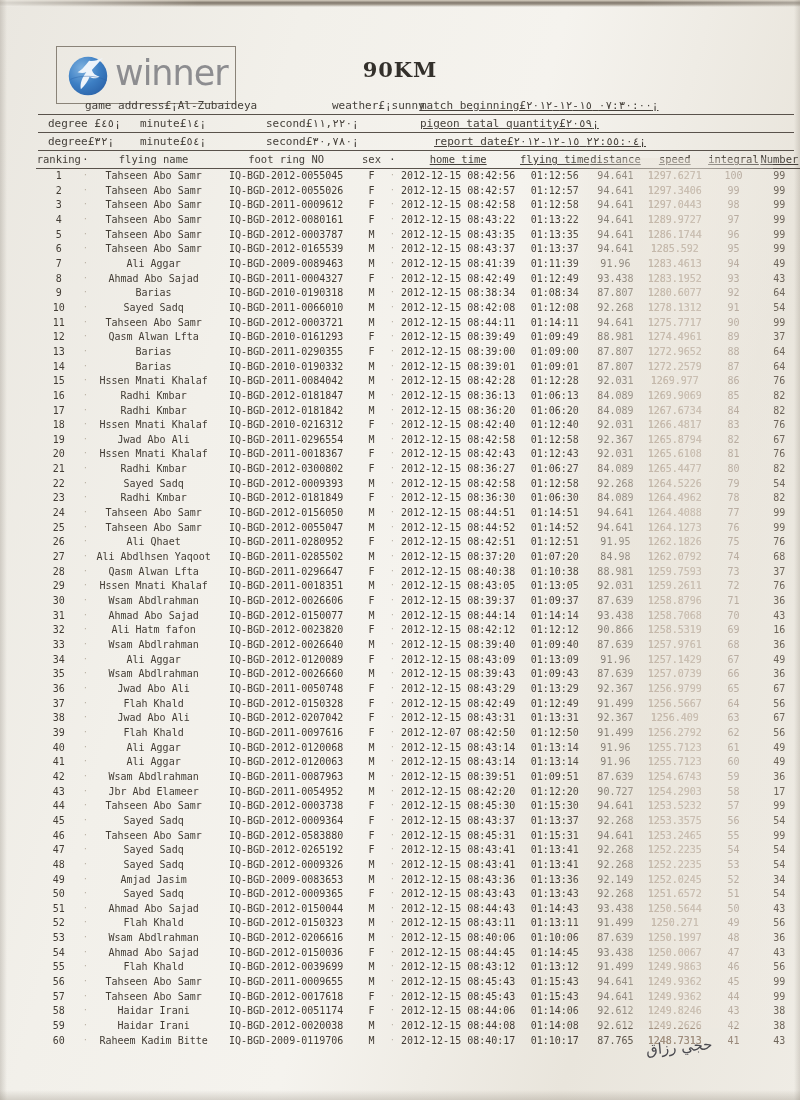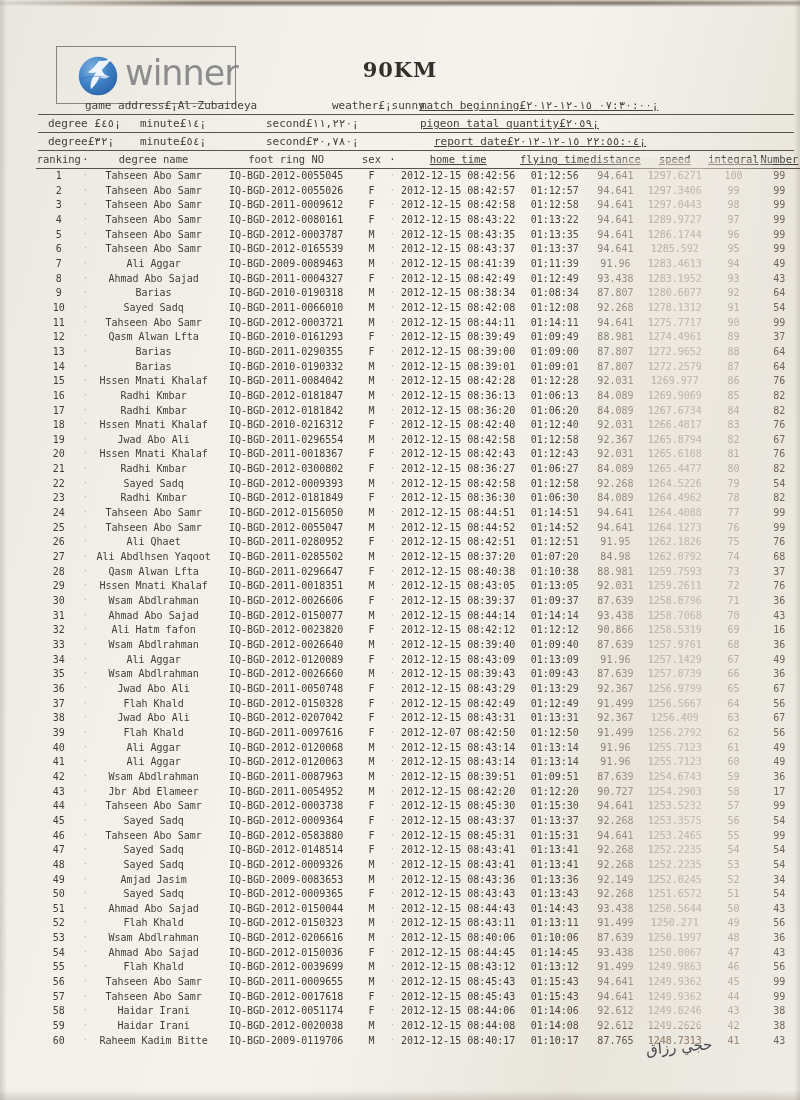--- a/index.html
+++ b/index.html
@@ -18,21 +18,21 @@
     background:linear-gradient(to right,rgba(100,90,78,.22),rgba(100,90,78,0));}
   .scan-right{position:absolute;right:0;top:0;bottom:0;width:6px;pointer-events:none;
     background:linear-gradient(to left,rgba(110,100,86,.20),rgba(110,100,86,0));}
   .scan-bottom{position:absolute;bottom:0;left:0;right:0;height:10px;pointer-events:none;
     background:linear-gradient(to top,rgba(120,110,95,.25),rgba(120,110,95,0));}
   .gloss{position:absolute;top:158px;left:558px;width:215px;height:870px;pointer-events:none;
     background:linear-gradient(to right,rgba(236,231,222,0) 0%,rgba(233,227,216,.45) 35%,rgba(238,233,224,.55) 65%,rgba(240,236,229,.2) 100%);}
 
   
   .logo-box{position:absolute;left:56px;top:46px;width:180px;height:58px;
-    border:1px solid #8a8378;display:flex;align-items:center;padding-left:19px;box-sizing:border-box;}
+    border:1px solid #8a8378;display:flex;align-items:center;padding-left:9px;box-sizing:border-box;}
   .logo-globe{width:44px;height:44px;flex:0 0 auto;}
   .logo-text{font-family:"DejaVu Sans","Liberation Sans",sans-serif;font-size:35px;line-height:1;
     color:#8d8d90;letter-spacing:-1px;margin-left:5px;margin-top:-3px;}
 
   .title{position:absolute;top:57px;left:0;right:0;text-align:center;
     font-family:"DejaVu Serif","Liberation Serif",serif;font-size:21px;font-weight:bold;
     color:#33302b;letter-spacing:1px;}
 
   
   .info{position:absolute;top:97px;left:38px;width:756px;font-size:11px;color:#45403a;}
@@ -107,21 +107,21 @@
       <span class="p-sec2">second£٣٠,٧٨٠¡</span>
       <span class="p-report u">report date£٢٢:٥٥:٠٤ ١٥-١٢-٢٠١٢¡</span>
     </div>
   </div>
 
   <table class="results">
     <thead>
       <tr>
         <th class="c0">ranking</th>
         <th class="c1">·</th>
-        <th class="c2">degree name</th>
+        <th class="c2">flying name</th>
         <th class="c3">foot ring NO</th>
         <th class="c4">sex</th>
         <th class="c5">·</th>
         <th class="c6 u">home time</th>
         <th class="c7 u">flying time</th>
         <th class="c8 u f1">distance</th>
         <th class="c9 u f2">speed</th>
         <th class="c10 u f2">integral</th>
         <th class="c11 u f1">Number</th>
       </tr>
@@ -768,21 +768,21 @@
           <td class="c7">01:15:31</td>
           <td class="c8">94.641</td>
           <td class="c9">1253.2465</td>
           <td class="c10">55</td>
           <td class="c11">99</td>
         </tr>
         <tr>
           <td class="c0">47</td>
           <td class="c1">·</td>
           <td class="c2">Sayed Sadq</td>
-          <td class="c3">IQ-BGD-2012-0148514</td>
+          <td class="c3">IQ-BGD-2012-0265192</td>
           <td class="c4">F</td>
           <td class="c5">·</td>
           <td class="c6">2012-12-15 08:43:41</td>
           <td class="c7">01:13:41</td>
           <td class="c8">92.268</td>
           <td class="c9">1252.2235</td>
           <td class="c10">54</td>
           <td class="c11">54</td>
         </tr>
         <tr>

